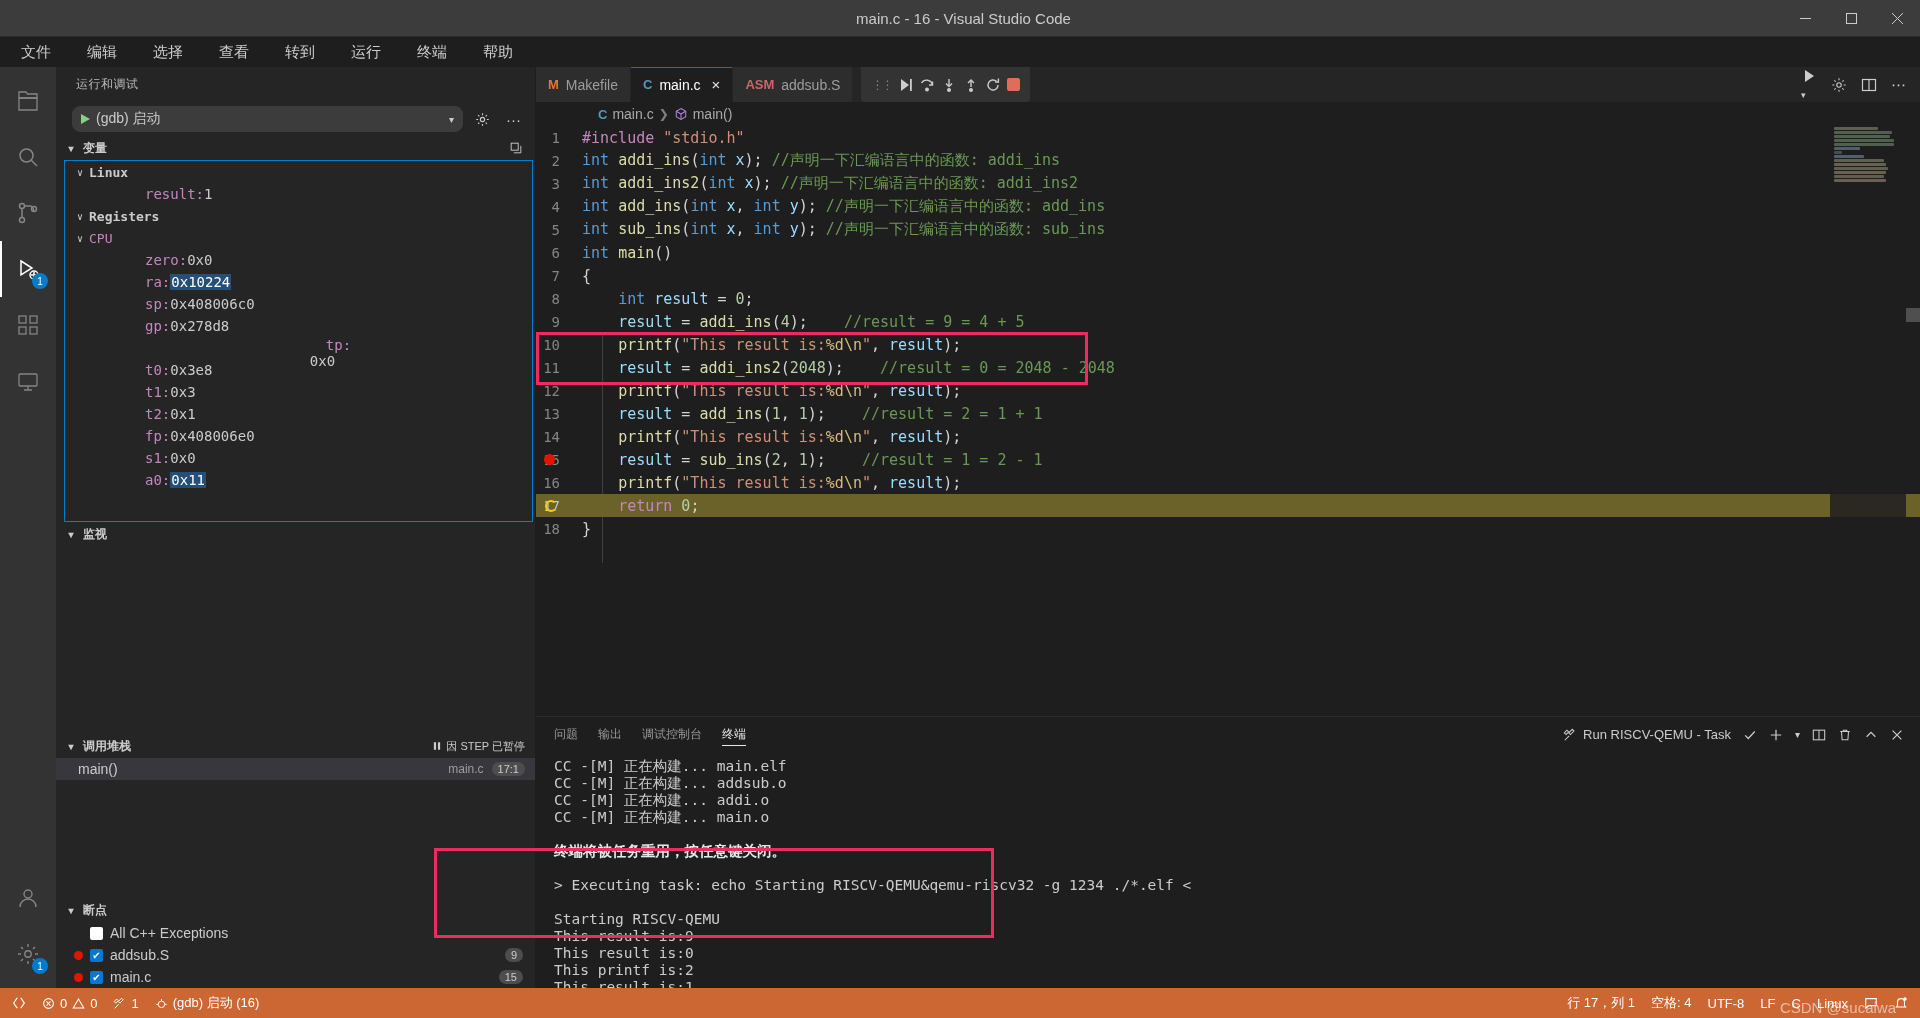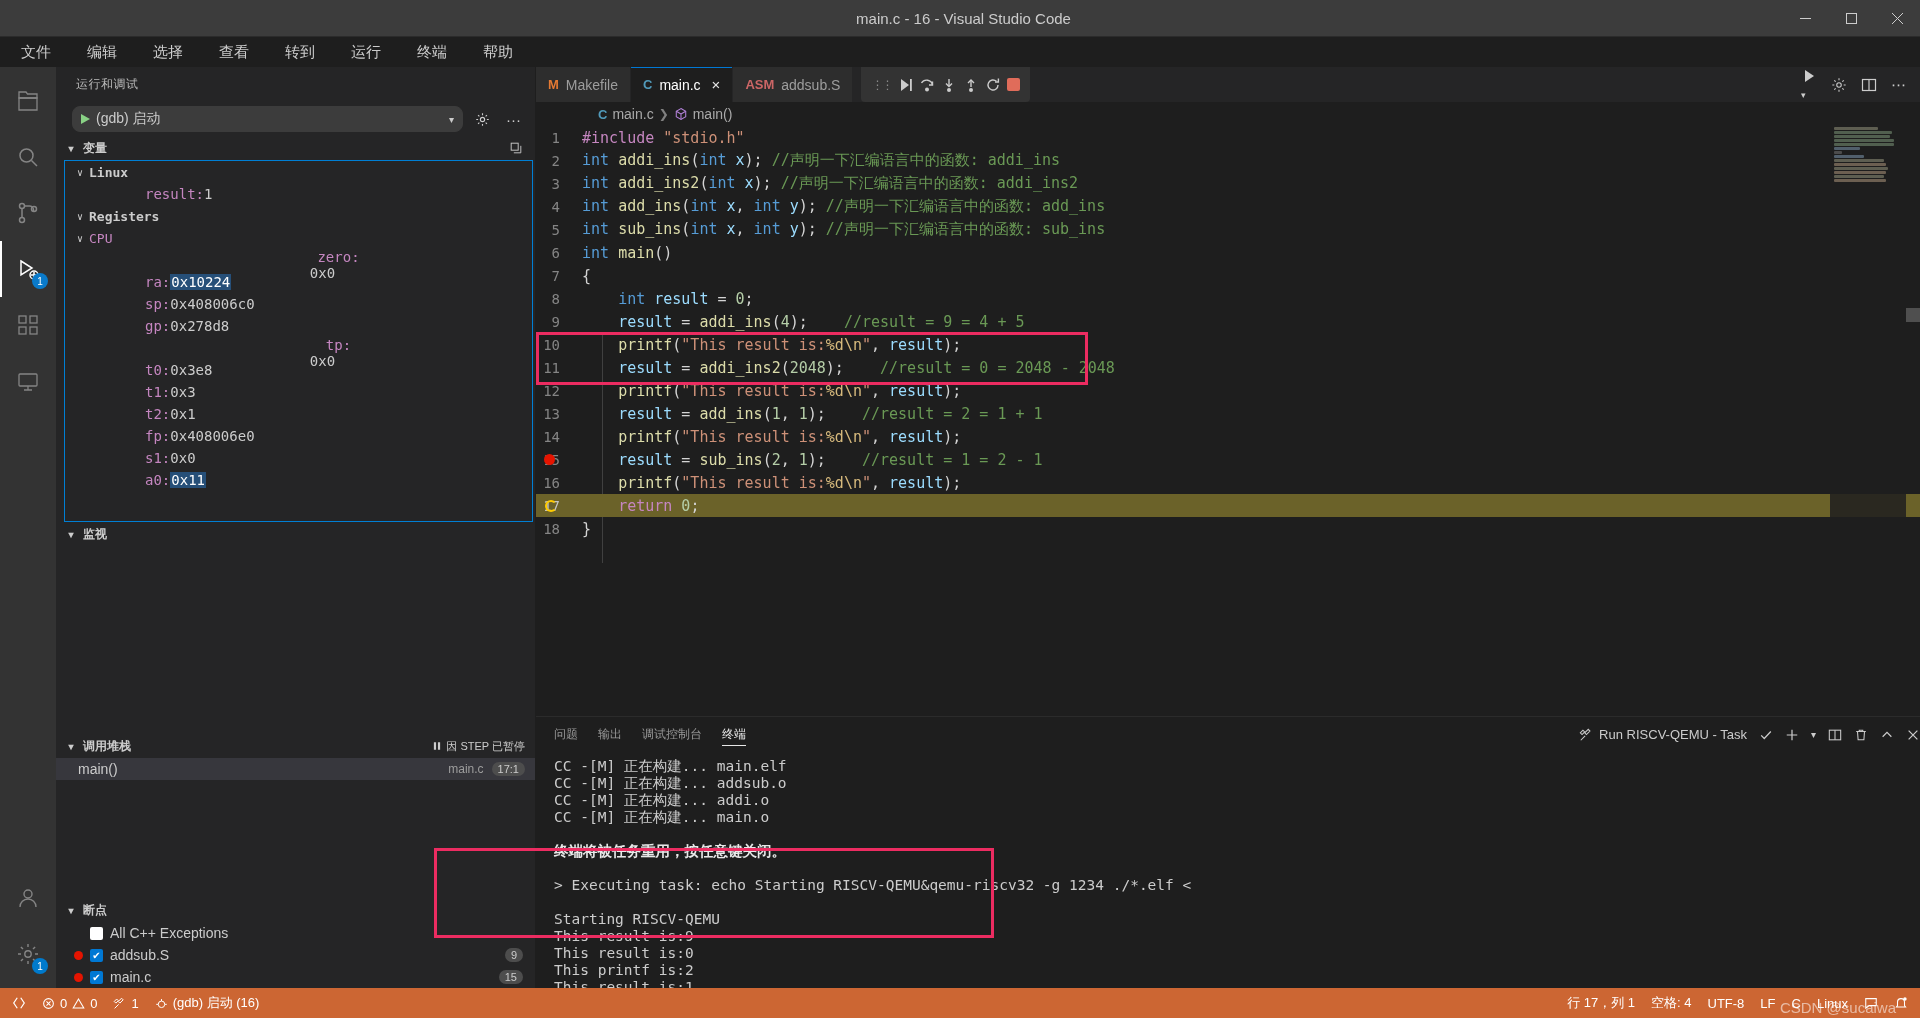--- a/index.html
+++ b/index.html
@@ -249,21 +249,21 @@
   .ptab {
     font-size: 12px; color: #989898; height: 100%; display: flex; align-items: center;
     position: relative;
   }
   .ptab.active { color: #e7e7e7; }
   .ptab.active::after {
     content: ""; position: absolute; left: 0; right: 0; bottom: 6px; height: 1px; background: #e7e7e7;
   }
   .panel-actions {
     margin-left: auto; display: flex; align-items: center; gap: 12px;
-    font-size: 14px; color: #cccccc;
+    padding-right: 16px; font-size: 14px; color: #cccccc;
   }
   .task-name { display: flex; align-items: center; gap: 6px; font-size: 13px; }
   .term-body {
     flex: 1; padding: 6px 0 0 18px; font-family: "DejaVu Sans Mono", monospace;
     font-size: 14.5px; color: #cccccc; line-height: 17px; position: relative; overflow: hidden;
   }
   .term-line { white-space: pre; }
   .term-bold { font-weight: bold; color: #e8e8e8; }
 
   
@@ -414,21 +414,21 @@
           <span class="vval">1</span>
         </div>
         <div class="var-row" style="padding-left: 8px;">
           <span class="tw">∨</span>
           <span class="vname-group">Registers</span>
         </div>
         <div class="var-row" style="padding-left: 8px;">
           <span class="tw">∨</span>
           <span class="vname-cpu">CPU</span>
         </div>
-        <div class="var-row" style="padding-left: 48px; flex-direction: column;">
+        <div class="var-row" style="padding-left: 48px;">
           <span class="vname">zero:</span>
           <span> </span>
           <span class="vval">0x0</span>
         </div>
         <div class="var-row" style="padding-left: 48px;">
           <span class="vname">ra:</span>
           <span> </span>
           <span class="vval vval-hl">0x10224</span>
         </div>
         <div class="var-row" style="padding-left: 48px;">

